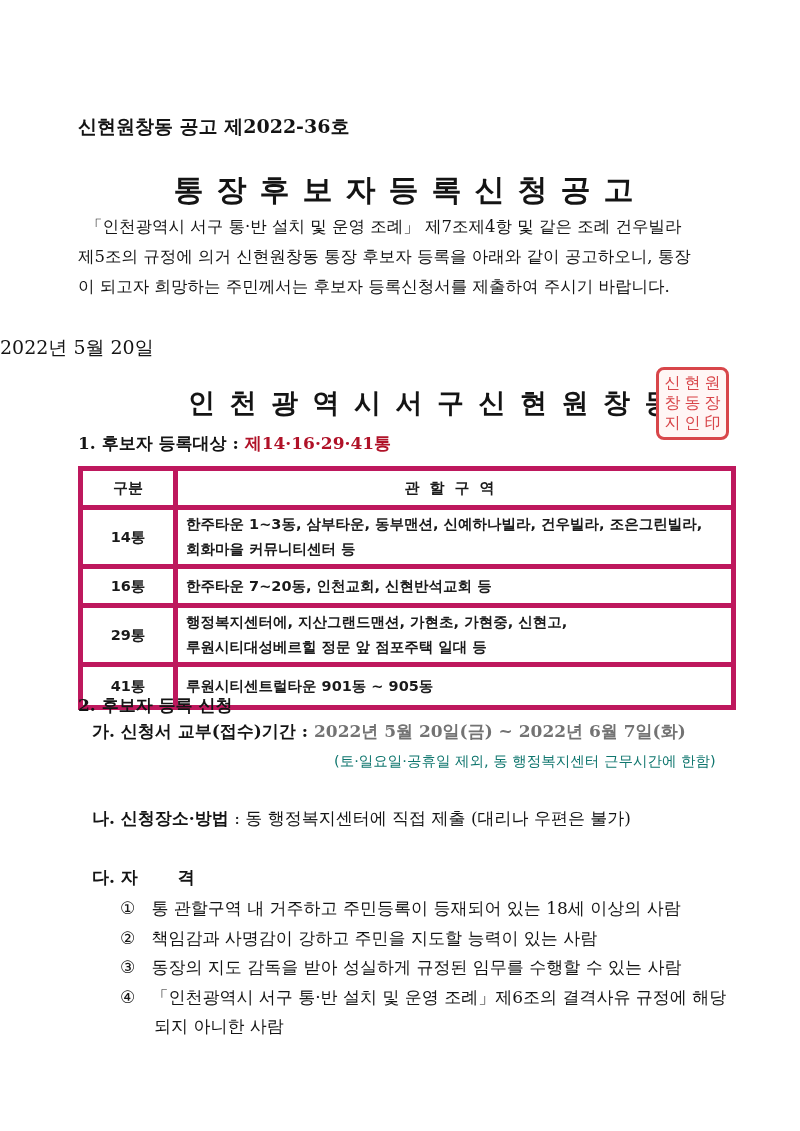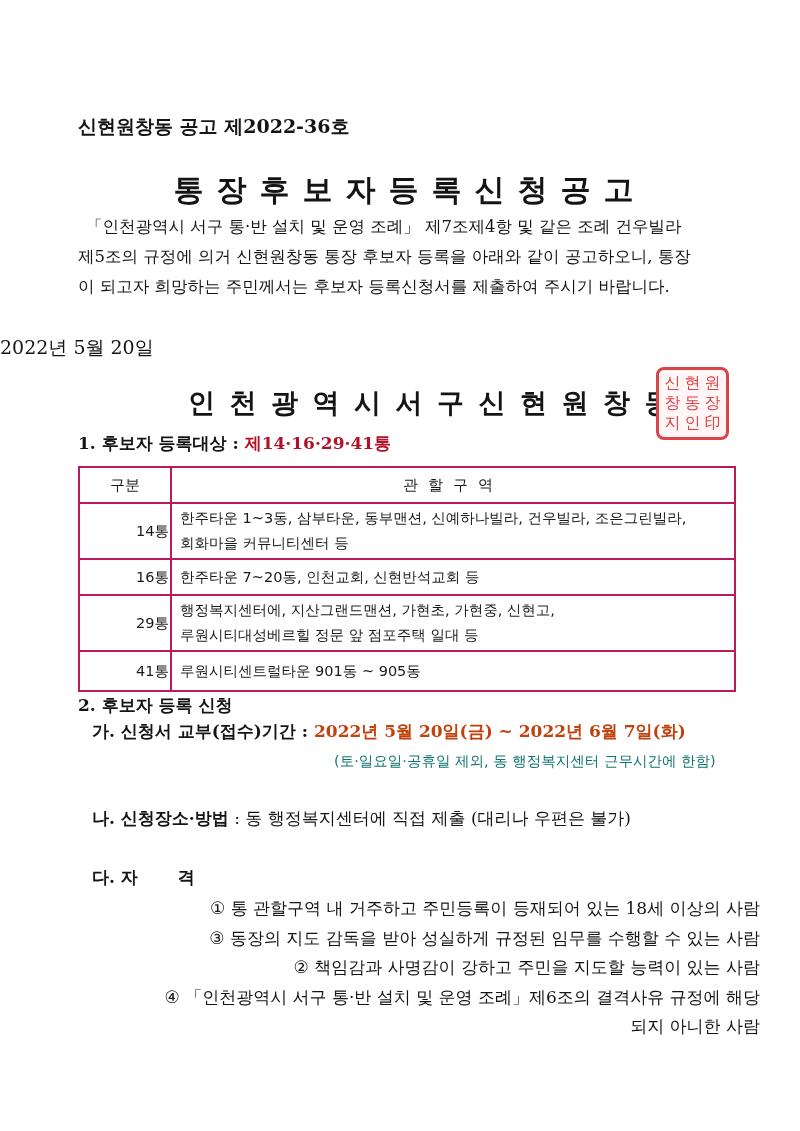--- a/index.html
+++ b/index.html
@@ -28,44 +28,44 @@
     .seal span { color: #d8464a; font-size: 16px; line-height: 18px; text-align: center; font-family: "DejaVu Sans", sans-serif; }
 
     .sec1 { left: 78px; top: 432px; font-size: 17px; font-weight: bold; }
     .sec1 .red { color: #b01228; }
 
     table.zones {
       position: absolute; left: 78px; top: 466px; width: 658px;
       border-collapse: collapse; font-family: "DejaVu Sans", "Liberation Sans", sans-serif;
       font-size: 14.5px; color: #1a1a1a;
     }
-    table.zones td, table.zones th { border: 2px solid #be185d; font-weight: normal; }
+    table.zones td, table.zones th { border: 5px solid #be185d; font-weight: bold; }
     table.zones { border: 2px solid #222; }
     table.zones th { height: 32px; }
     table.zones th.col1 { width: 88px; text-align: center; font-size: 15px; }
     table.zones th.col2 { text-align: center; letter-spacing: 10px; font-size: 15px; }
-    table.zones td.ban { text-align: right; }
+    table.zones td.ban { text-align: center; }
     table.zones td.area { padding: 2px 8px; line-height: 25px; }
     tr.r2 td { height: 50px; }
     tr.r1 td { height: 30px; }
     tr.r41 td { height: 34px; }
 
     .sec2 { left: 78px; top: 694px; font-size: 17px; font-weight: bold; }
     .sec2a { left: 92px; top: 720px; font-size: 17px; font-weight: bold; }
-    .sec2a .red { color: #c2410c; }
+    .sec2a .red { color: #737373; }
     .sec2a-note { left: 334px; top: 752px; font-size: 14.5px; color: #0f766e; font-family: "DejaVu Sans", sans-serif; }
 
     .sec2b { left: 92px; top: 807px; font-size: 17px; }
     .sec2b b { font-weight: bold; }
 
     .sec2c { left: 92px; top: 866px; font-size: 17px; font-weight: bold; }
     .sec2c .sp { display: inline-block; width: 40px; }
 
     .quals { left: 120px; top: 894px; font-size: 17px; line-height: 29.5px; white-space: normal; width: 640px; }
-    .quals div { white-space: nowrap; text-align: right; }
+    .quals div { white-space: nowrap; }
     .quals .num { display: inline-block; width: 26px; font-family: "DejaVu Sans", sans-serif; }
     .quals .cont { padding-left: 34px; }
   </style>
 </head>
 <body>
 
 <div class="abs notice-no">신현원창동 공고 제2022-36호</div>
 
 <div class="abs doc-title">통장후보자등록신청공고</div>
 
@@ -142,17 +142,17 @@
 <div class="abs sec2b">
   <b>나. 신청장소·방법</b><span> : 동 행정복지센터에 직접 제출 (대리나 우편은 불가)</span>
 </div>
 
 <div class="abs sec2c">
   <span>다. 자</span><span class="sp"></span><span>격</span>
 </div>
 
 <div class="abs quals">
   <div><span class="num">①</span> <span>통 관할구역 내 거주하고 주민등록이 등재되어 있는 18세 이상의 사람</span></div>
+  <div><span class="num">②</span> <span>책임감과 사명감이 강하고 주민을 지도할 능력이 있는 사람</span></div>
   <div><span class="num">③</span> <span>동장의 지도 감독을 받아 성실하게 규정된 임무를 수행할 수 있는 사람</span></div>
-  <div><span class="num">②</span> <span>책임감과 사명감이 강하고 주민을 지도할 능력이 있는 사람</span></div>
   <div><span class="num">④</span> <span>「인천광역시 서구 통·반 설치 및 운영 조례」제6조의 결격사유 규정에 해당</span></div>
   <div class="cont">되지 아니한 사람</div>
 </div>
 
 </body></html>

